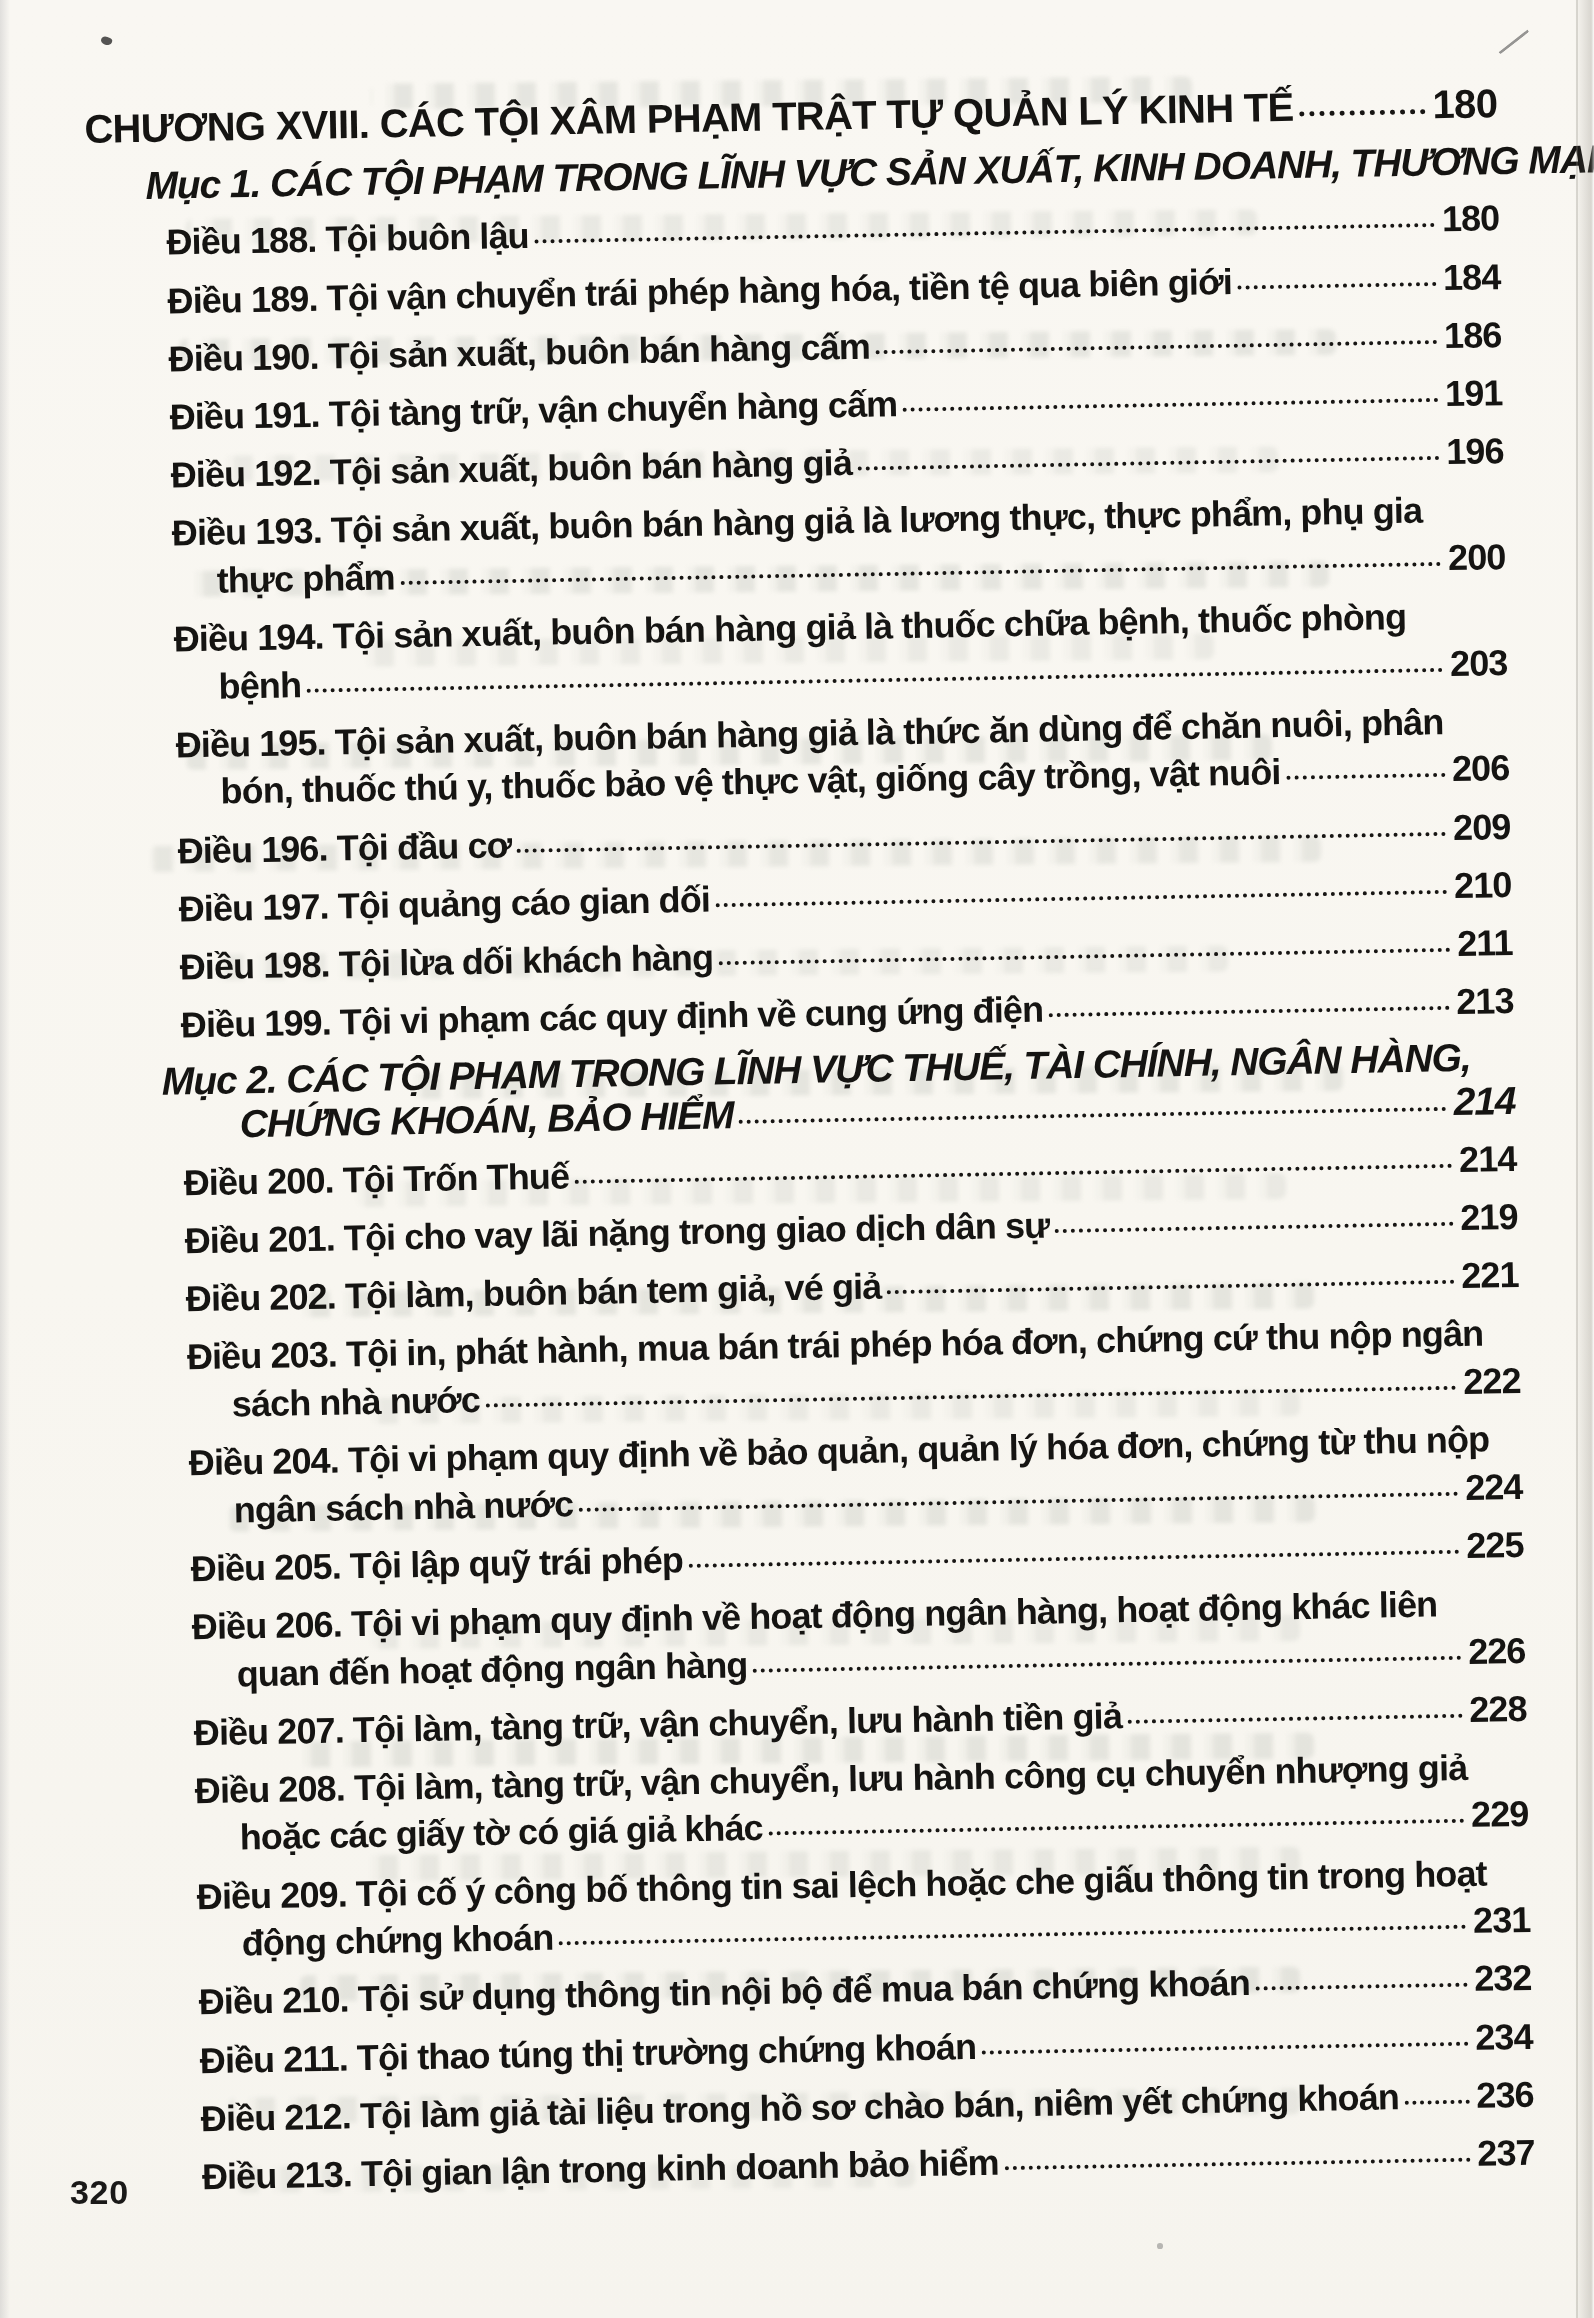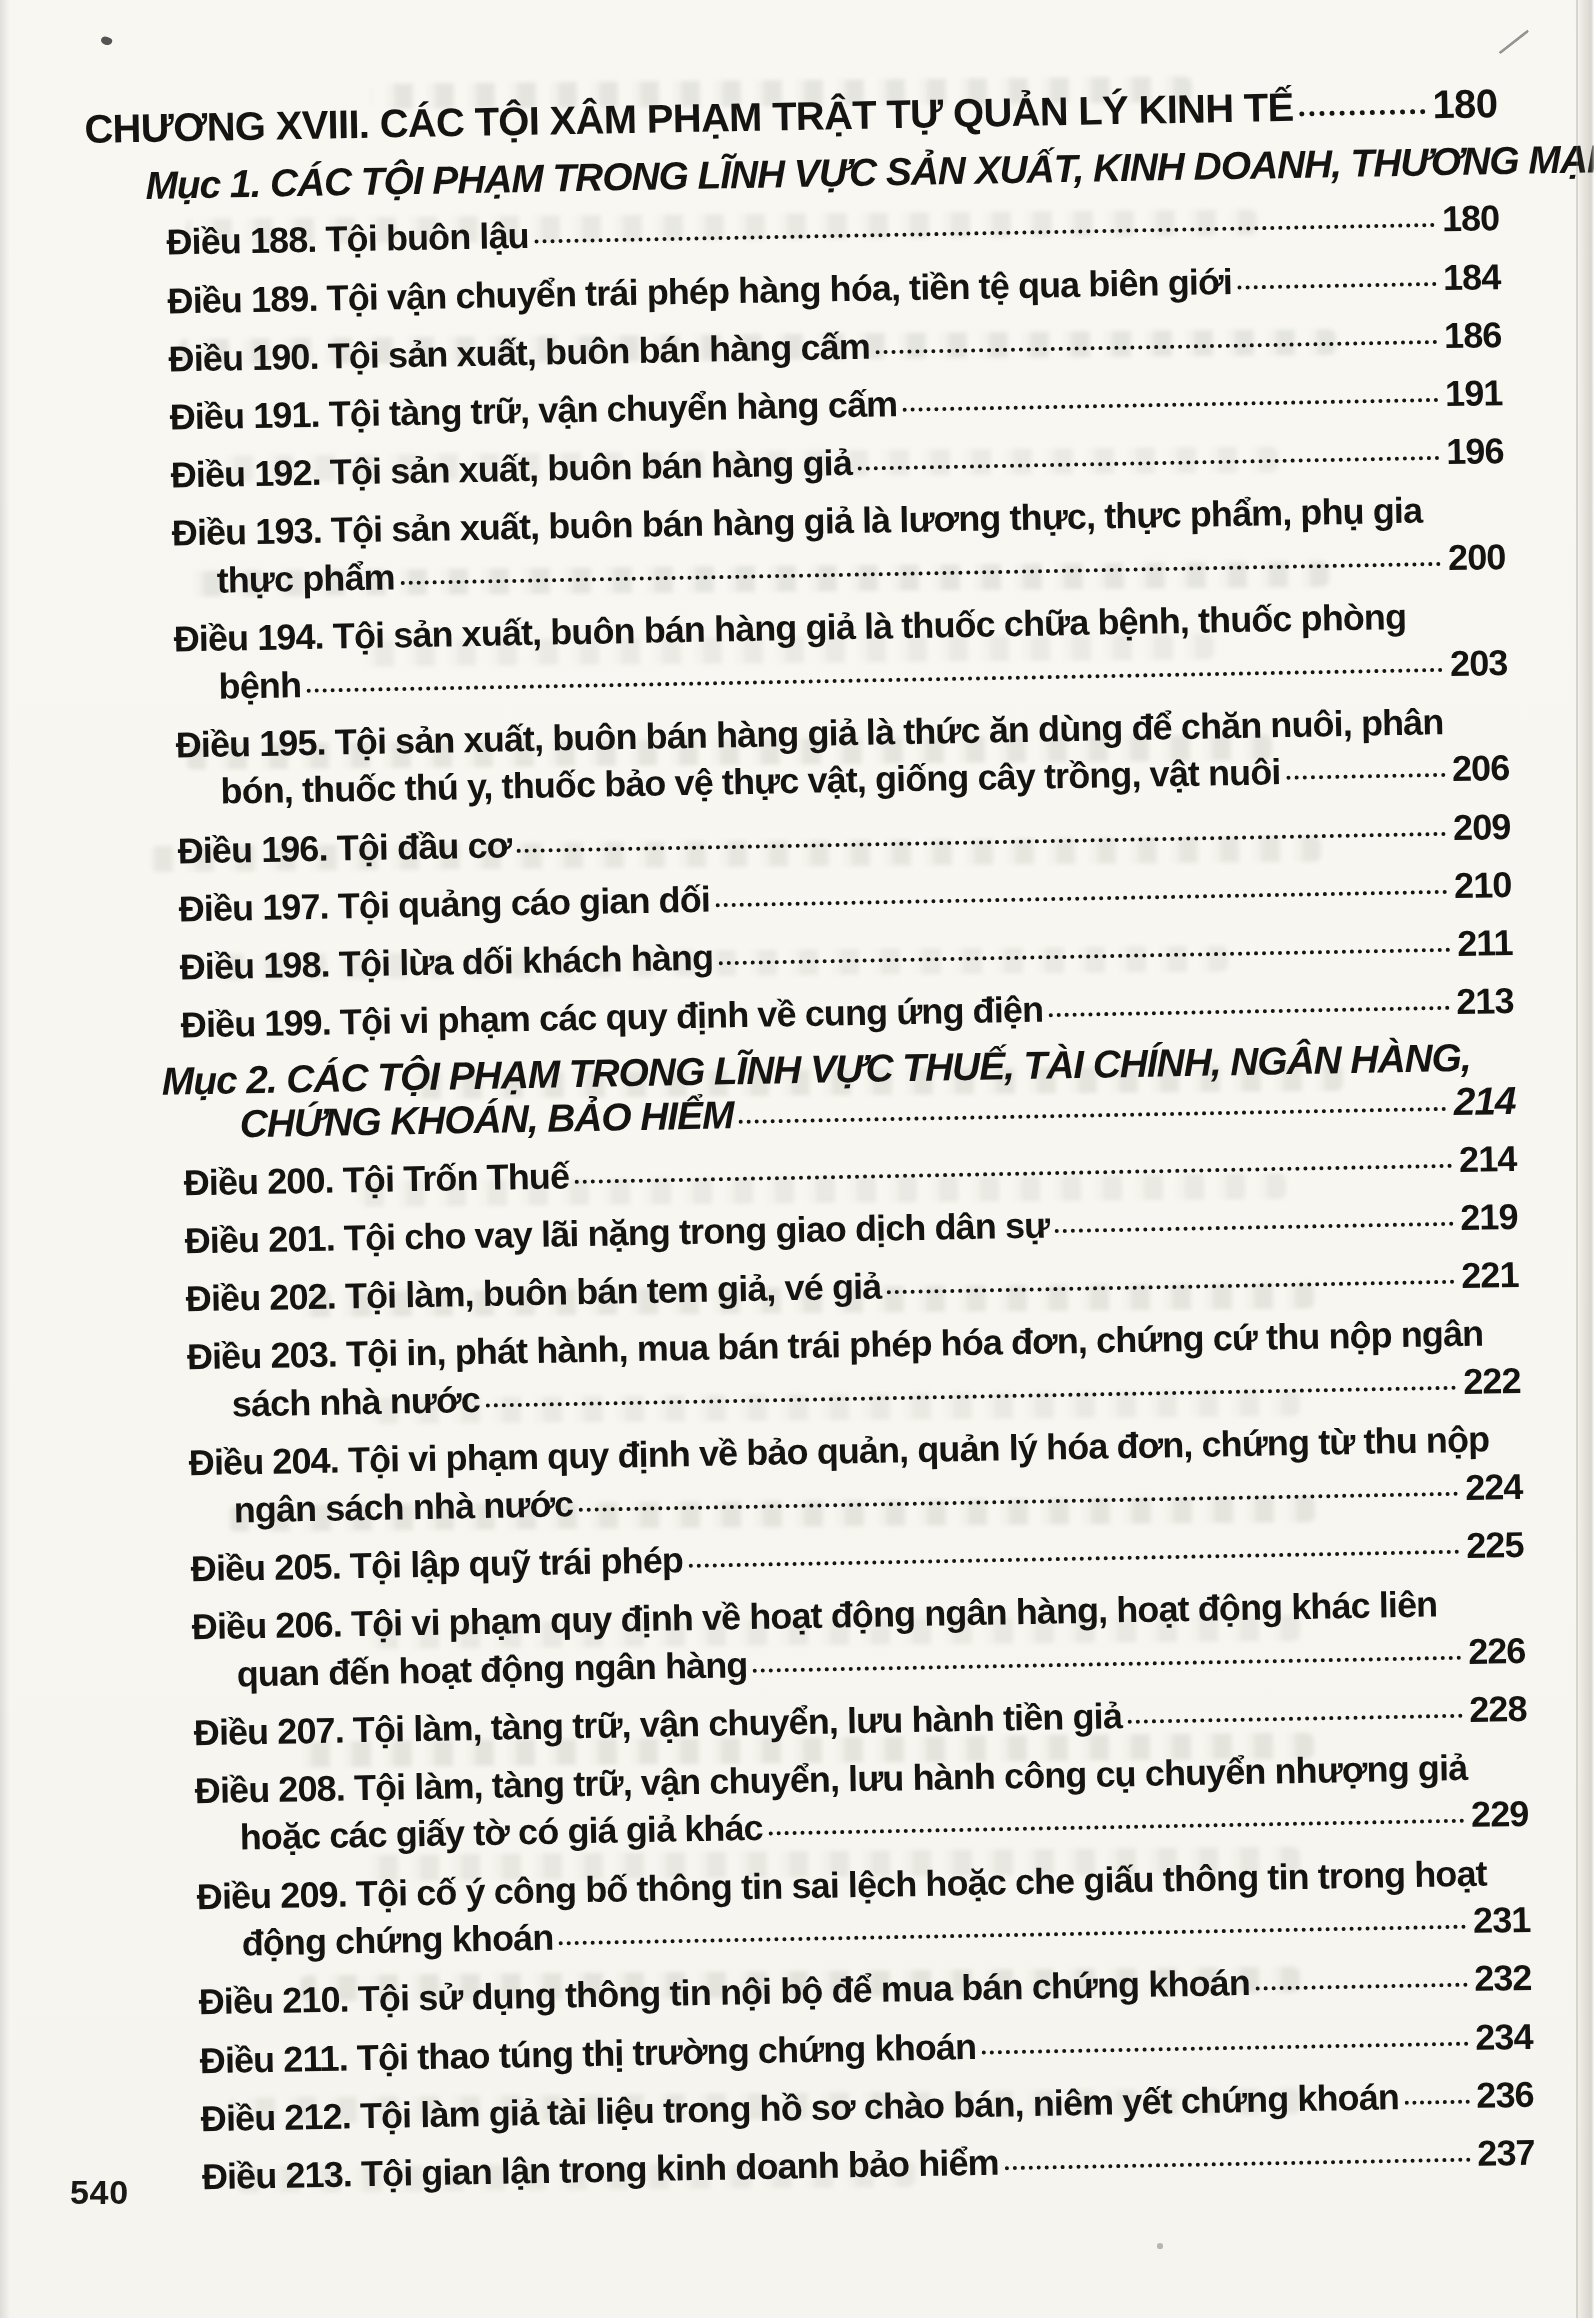--- a/index.html
+++ b/index.html
@@ -312,21 +312,21 @@
     </div>
 
     <div class="row entry">
       <span class="t">Điều 213. Tội gian lận trong kinh doanh bảo hiểm</span>
       <span class="leader"></span>
       <span class="num">237</span>
     </div>
 
   </div>
 
-  <div class="footer-num">540</div>
+  <div class="footer-num">320</div>
 
   <div class="edge-line-right"></div>
   <div class="edge-shadow-right"></div>
   <div class="edge-shadow-left"></div>
   <div class="corner-mark"></div>
   <div class="ink-speck"></div>
   <div class="speck2"></div>
 </div>
 
 

